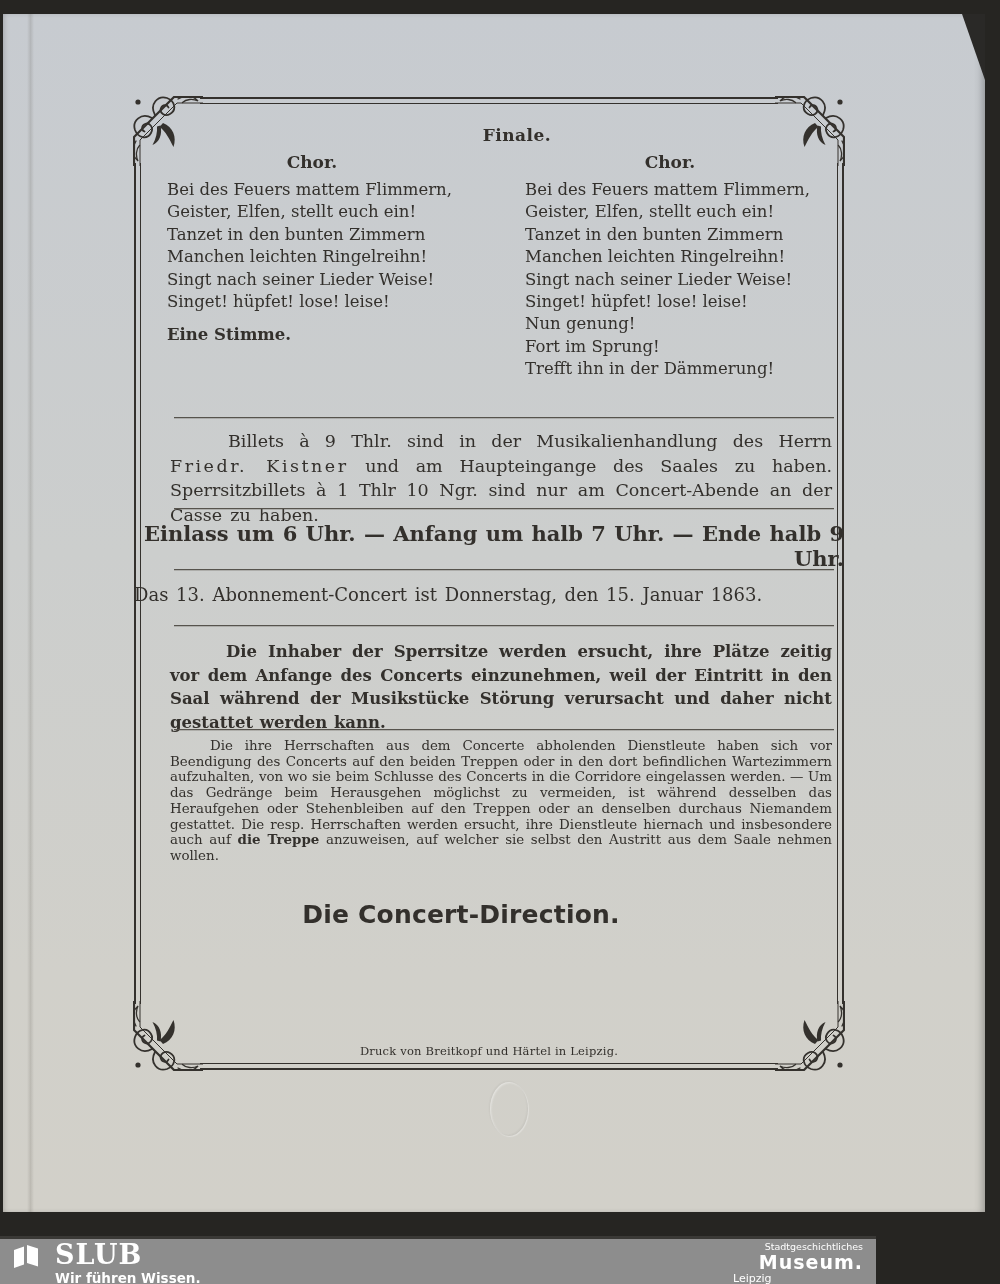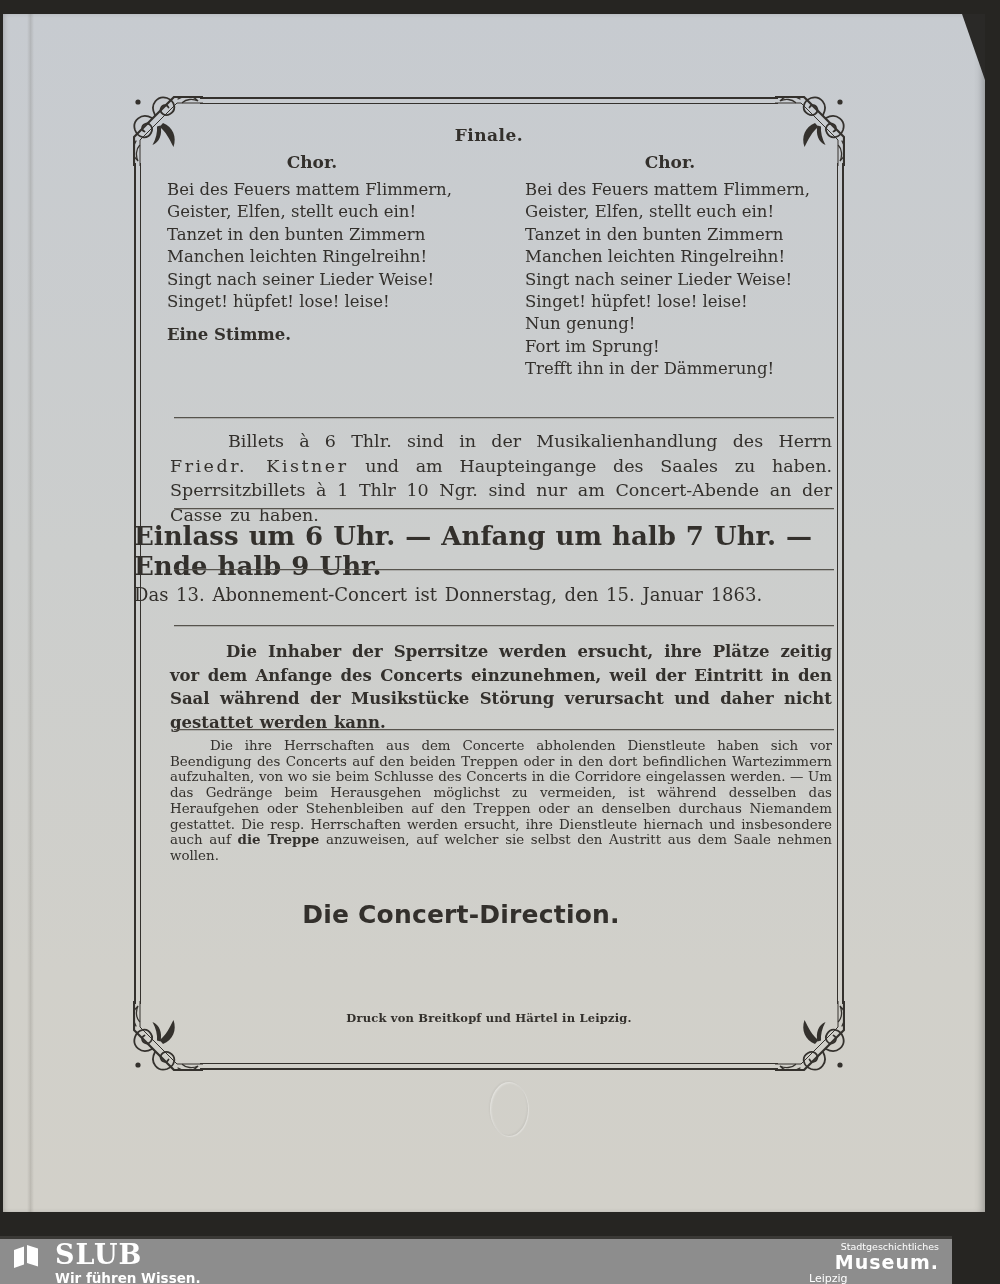--- a/index.html
+++ b/index.html
@@ -41,48 +41,48 @@
   .e-right-o{top:66px;bottom:66px;right:0;width:2px;}
   .e-right-i{top:66px;bottom:66px;right:6px;width:1px;}
   .corner{position:absolute;width:70px;height:70px;}
   .c-tl{left:-1px;top:-1px;}
   .c-tr{right:-1px;top:-1px;transform:scaleX(-1);}
   .c-bl{left:-1px;bottom:-1px;transform:scaleY(-1);}
   .c-br{right:-1px;bottom:-1px;transform:scale(-1,-1);}
   
   .content{position:absolute;left:0;top:0;width:100%;height:100%;}
   .page-title{position:absolute;top:28px;left:0;width:100%;text-align:center;
-    font-size:17px;font-weight:bold;letter-spacing:.5px;}
+    font-size:17px;font-weight:bold;letter-spacing:.5px;padding-left:28px;}
   .poem-wrap{position:absolute;top:55px;left:33px;width:646px;display:flex;gap:38px;}
   .poem-col{width:308px;}
   .poem-col.right{margin-left:30px;}
   .choir-heading{font-size:17px;font-weight:bold;text-align:center;width:290px;margin-bottom:7px;}
   .stanza{font-size:16.5px;line-height:22.4px;white-space:pre-line;}
   .voice-heading{font-size:16.5px;font-weight:bold;text-align:left;width:290px;margin:12px 0 8px 0;}
   .rule{position:absolute;left:40px;width:660px;height:1px;background:#56534d;box-shadow:0 .5px 0 rgba(80,76,70,.5);}
   .r1{top:320px;} .r2{top:411px;} .r3{top:472px;} .r4{top:528px;} .r5{top:632px;}
   .billets{position:absolute;top:332px;left:36px;width:662px;font-size:17.5px;line-height:24.5px;
     text-align:justify;text-indent:58px;word-spacing:2.5px;}
   .sp{letter-spacing:2.5px;}
   .b{font-weight:bold;}
-  .einlass{position:absolute;top:424px;left:0;width:100%;text-align:left;
-    font-size:26px;font-weight:bold;word-spacing:1px;}
+  .einlass{position:absolute;top:424px;left:0;width:100%;text-align:right;
+    font-size:21px;font-weight:bold;word-spacing:1px;}
   .das13{position:absolute;top:487px;left:0;width:100%;
     font-size:18px;word-spacing:2px;}
   .sperrsitze{position:absolute;top:543px;left:36px;width:662px;font-size:16.5px;line-height:23.5px;
     font-weight:bold;text-align:justify;text-indent:56px;word-spacing:1px;}
   .notices{position:absolute;top:641px;left:36px;width:662px;font-size:13.4px;line-height:15.7px;
     text-align:justify;}
   .notices p{margin:0;text-indent:40px;}
   .signature{position:absolute;top:803px;left:0;right:56px;text-align:center;
     font-family:"DejaVu Sans","Liberation Sans",sans-serif;font-size:25px;font-weight:bold;letter-spacing:.2px;}
-  .imprint{position:absolute;top:914px;left:0;width:100%;text-align:center;font-size:11.5px;letter-spacing:.2px;font-weight:bold;}
+  .imprint{position:absolute;top:947px;left:0;width:100%;text-align:center;font-size:11.5px;letter-spacing:.2px;}
   
   .footer-bar{
-    position:absolute;left:0;bottom:0;width:952px;height:48px;background:#8d8d8d;
+    position:absolute;left:0;bottom:0;width:876px;height:48px;background:#8d8d8d;
     border-top:3px solid #3a3936;box-sizing:border-box;
     font-family:"DejaVu Sans","Liberation Sans",sans-serif;color:#ffffff;
   }
   .slub{position:absolute;left:13px;top:3px;display:flex;}
   .slub-book{margin-top:3px;}
   .slub-text{margin-left:16px;}
   .slub-wordmark{font-family:"DejaVu Serif","Liberation Serif",serif;font-weight:bold;
     font-size:27px;line-height:26px;letter-spacing:1px;}
   .slub-slogan{font-size:13.5px;font-weight:bold;margin-top:2px;}
   .museum{position:absolute;right:13px;top:3px;width:130px;line-height:1;}
@@ -158,21 +158,21 @@
 Manchen leichten Ringelreihn!
 Singt nach seiner Lieder Weise!
 Singet! hüpfet! lose! leise!
 Nun genung!
 Fort im Sprung!
 Trefft ihn in der Dämmerung!</div>
         </div>
       </div>
 
       <div class="rule r1"></div>
-      <div class="billets"><span>Billets à 6 Thlr. sind in der Musikalienhandlung des Herrn </span><span class="sp">Friedr. Kistner</span><span> und am Haupteingange des Saales zu haben.  Sperrsitzbillets à 1 Thlr 10 Ngr. sind nur am Concert-Abende an der Casse zu haben.</span></div>
+      <div class="billets"><span>Billets à 9 Thlr. sind in der Musikalienhandlung des Herrn </span><span class="sp">Friedr. Kistner</span><span> und am Haupteingange des Saales zu haben.  Sperrsitzbillets à 1 Thlr 10 Ngr. sind nur am Concert-Abende an der Casse zu haben.</span></div>
 
       <div class="rule r2"></div>
       <div class="einlass">Einlass um 6 Uhr. — Anfang um halb 7 Uhr. — Ende halb 9 Uhr.</div>
 
       <div class="rule r3"></div>
       <div class="das13">Das 13. Abonnement-Concert ist Donnerstag, den 15. Januar 1863.</div>
 
       <div class="rule r4"></div>
       <div class="sperrsitze">Die Inhaber der Sperrsitze werden ersucht, ihre Plätze zeitig vor dem Anfange des Concerts einzunehmen, weil der Eintritt in den Saal während der Musikstücke Störung verursacht und daher nicht gestattet werden kann.</div>
 

